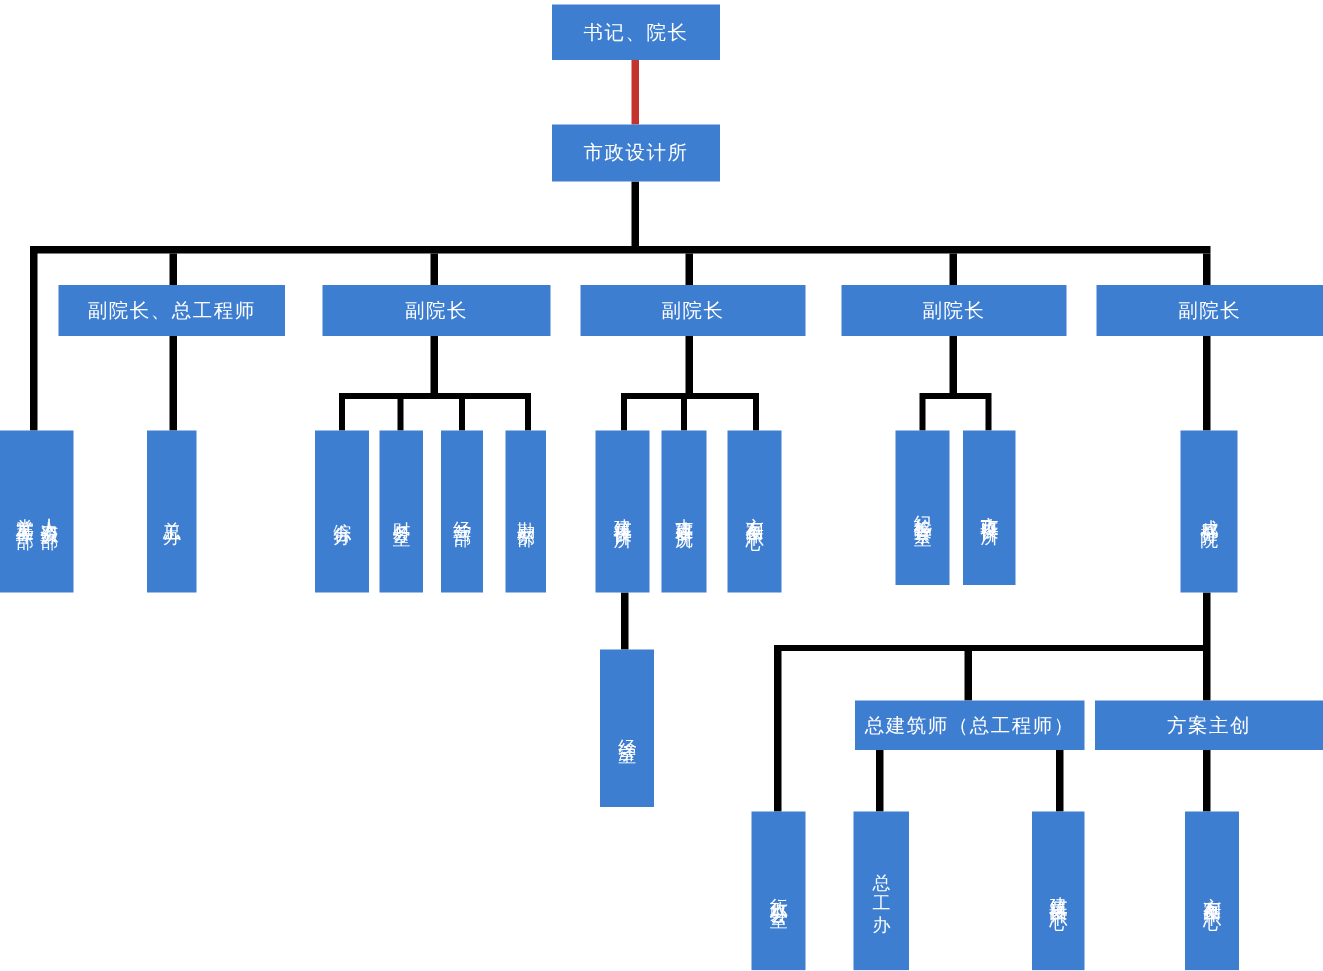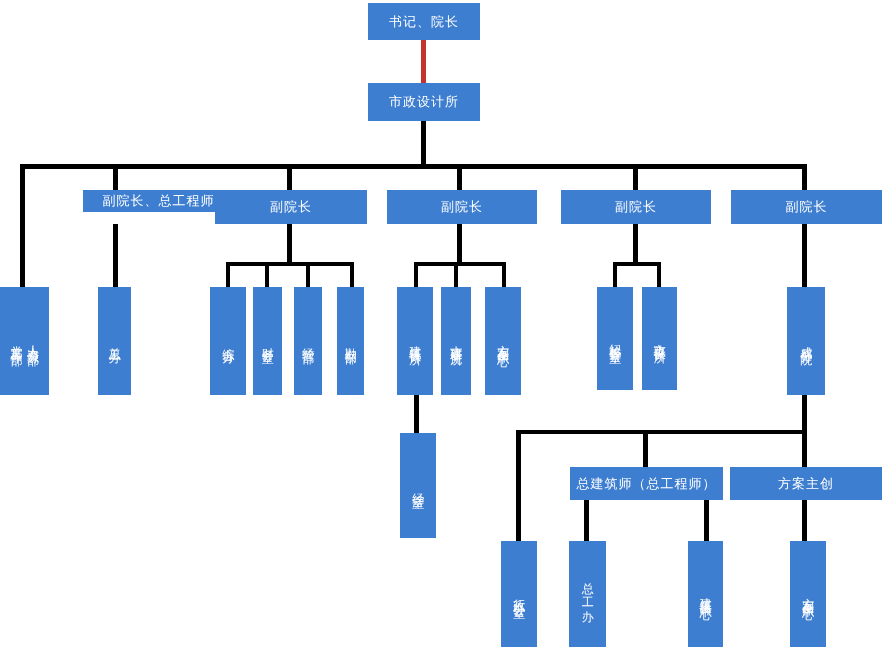--- a/index.html
+++ b/index.html
@@ -70,21 +70,21 @@
   <div class="ln" style="left:516px;top:434px;width:5px;height:107px;"></div>
   <div class="ln" style="left:643px;top:434px;width:5px;height:33px;"></div>
   <div class="ln" style="left:802px;top:434px;width:5px;height:33px;"></div>
   <div class="ln" style="left:584px;top:500px;width:5px;height:41px;"></div>
   <div class="ln" style="left:704px;top:500px;width:5px;height:41px;"></div>
   <div class="ln" style="left:802px;top:500px;width:5px;height:41px;"></div>
 
   <div class="box" style="left:368px;top:3px;width:112px;height:37px;">书记、院长</div>
   <div class="box" style="left:368px;top:83px;width:112px;height:38px;">市政设计所</div>
 
-  <div class="box" style="left:39px;top:190px;width:151px;height:22px;margin-left:44px;">副院长、总工程师</div>
+  <div class="box" style="left:39px;top:190px;width:151px;height:34px;">副院长、总工程师</div>
   <div class="box" style="left:215px;top:190px;width:152px;height:34px;">副院长</div>
   <div class="box" style="left:387px;top:190px;width:150px;height:34px;">副院长</div>
   <div class="box" style="left:561px;top:190px;width:150px;height:34px;">副院长</div>
   <div class="box" style="left:731px;top:190px;width:151px;height:34px;">副院长</div>
 
   <div class="box vcols" style="left:0px;top:287px;width:49px;height:108px;">
     <span>党群工作部</span>
     <span>人力资源部</span>
   </div>
   <div class="box vbox" style="left:98px;top:287px;width:33px;height:108px;">总工办</div>

